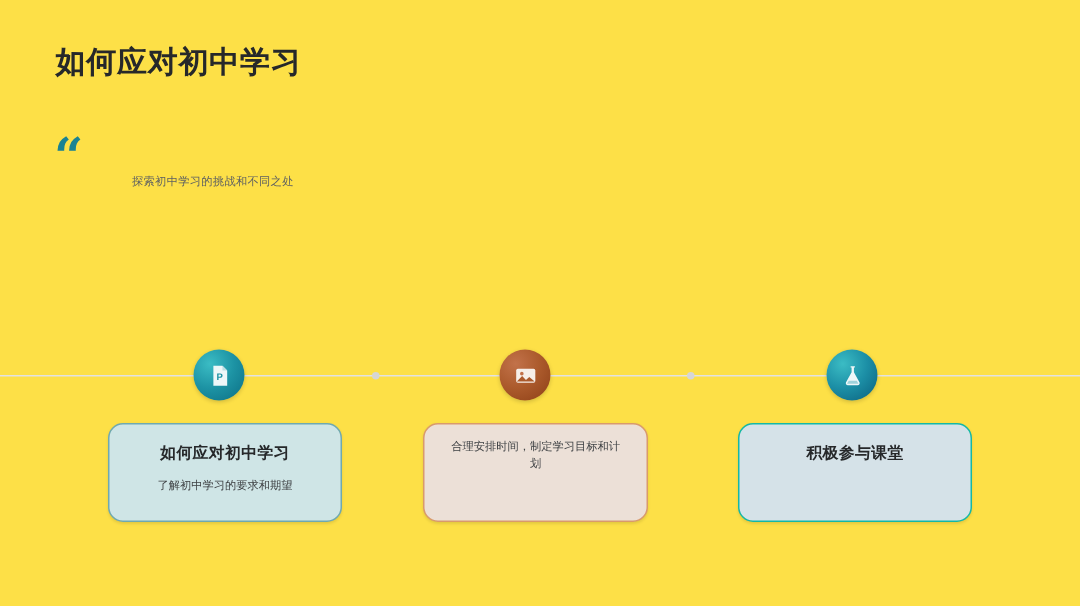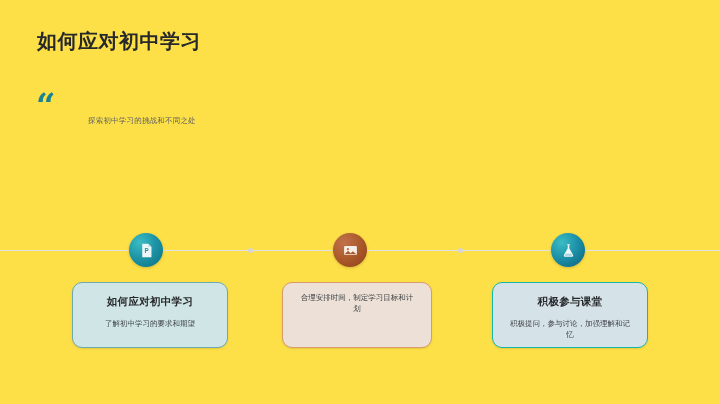--- a/index.html
+++ b/index.html
@@ -206,16 +206,15 @@
     <div class="card-title">如何应对初中学习</div>
     <div class="card-desc">了解初中学习的要求和期望</div>
   </div>
 
   <div class="card c2">
     <div class="card-desc">合理安排时间，制定学习目标和计划</div>
   </div>
 
   <div class="card c3">
     <div class="card-title">积极参与课堂</div>
-    <div class="card-desc">积极提问，参与讨论，加强理解和记忆</div>
   </div>
 
 </div>
 
 </body></html>

